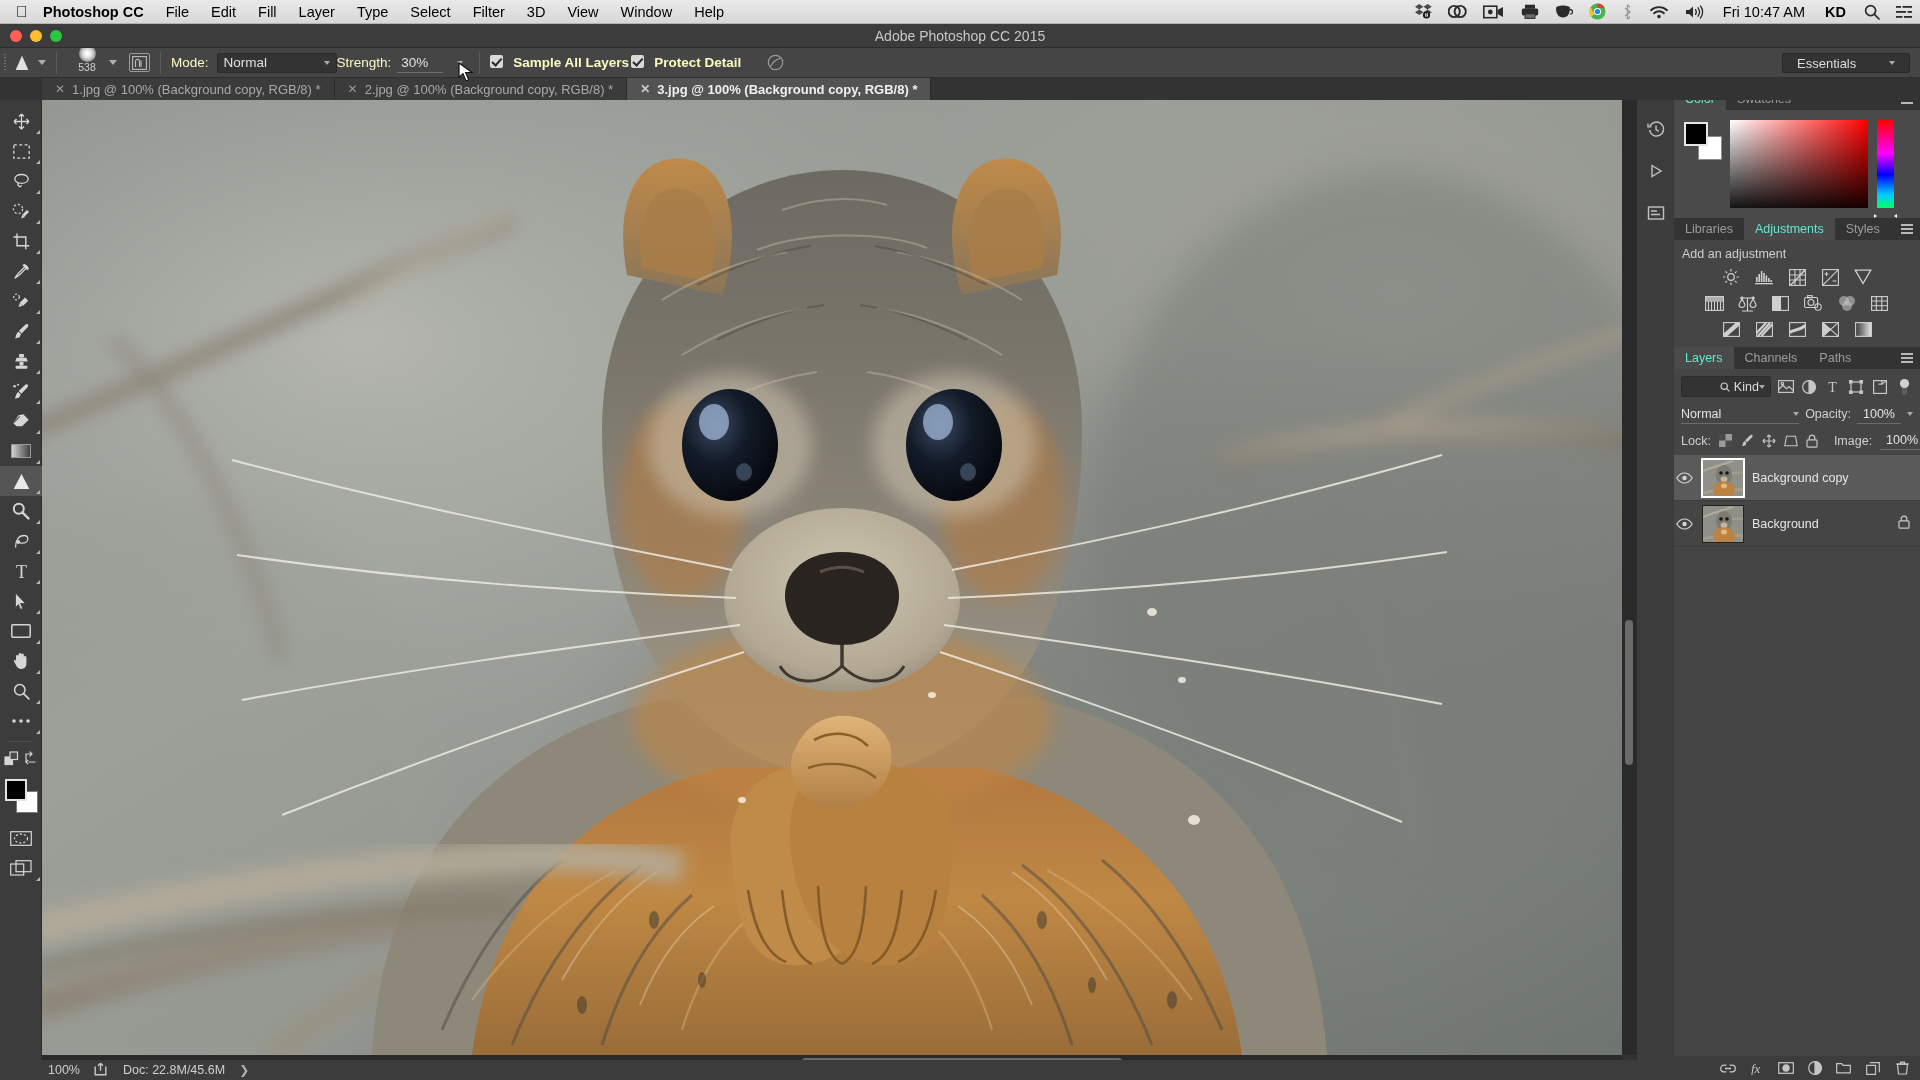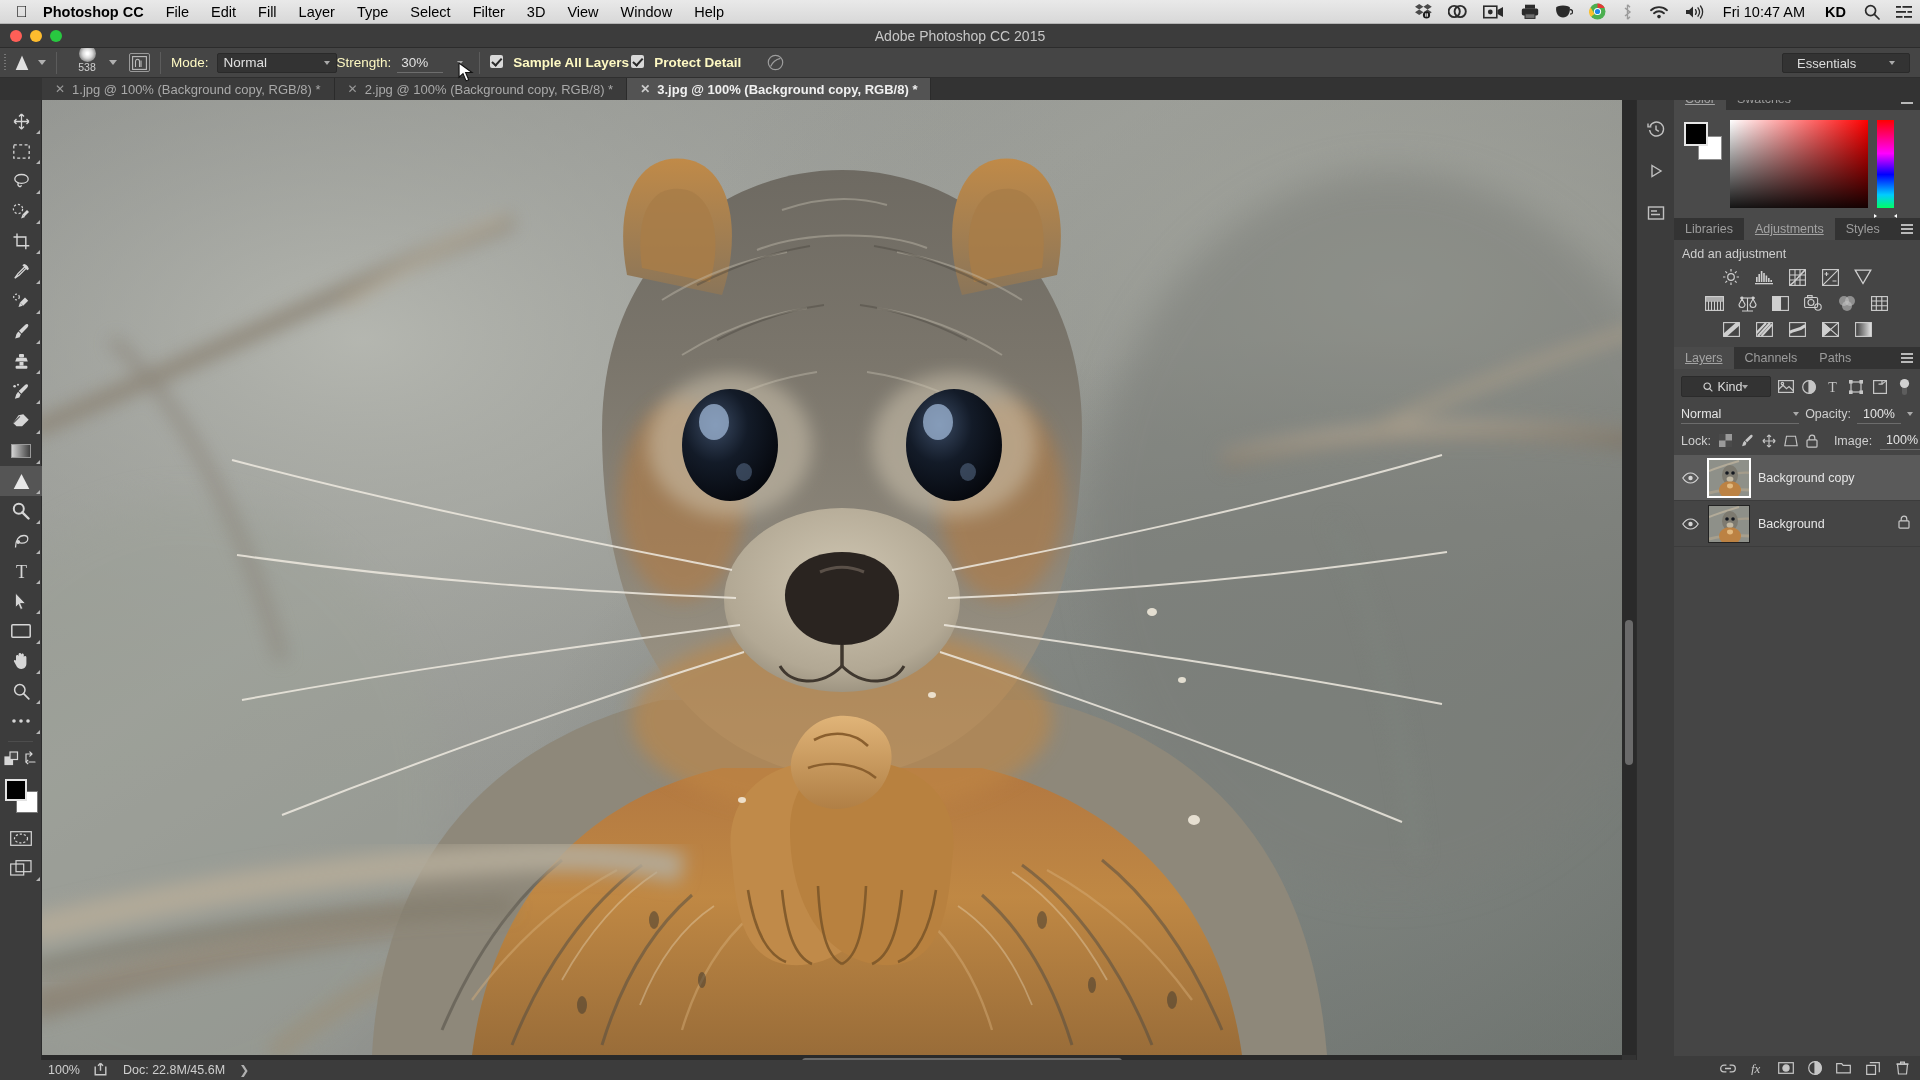--- a/index.html
+++ b/index.html
@@ -150,21 +150,21 @@
   
   #rightpanels {
     position:absolute; left:1674px; top:88px; width:246px; height:992px;
     background:#3c3c3c; z-index:22;
   }
   .panel-tabs {
     display:flex; align-items:center; height:22px; background:#333;
     font-size:12.5px; position:relative;
   }
   .ptab { padding:0 11px; height:22px; display:flex; align-items:center; color:#9c9c9c; }
-  .ptab.active { background:#4a4a4a; color:#a3a3a3;text-decoration:underline; }
+  .ptab.active { background:#4a4a4a; color:#5eead4; }
   .pmenu { position:absolute; right:7px; top:6px; width:12px; height:10px;
       background: repeating-linear-gradient(180deg,#b9b9b9 0 2px,transparent 2px 4px); }
 
   
   #colorpanel { background:#4a4a4a; height:108px; position:relative; }
   .cp-swatches { position:absolute; left:10px; top:12px; width:40px; height:40px;}
   .cp-swatches .bgsw { position:absolute; left:14px; top:14px; width:24px; height:24px; background:#fff; border:1px solid #8c8c8c;}
   .cp-swatches .fgsw { position:absolute; left:0; top:0; width:24px; height:24px; background:#000; border:2px solid #e6e6e6;}
   .cp-field { position:absolute; left:56px; top:10px; width:138px; height:88px;
       background:
@@ -179,28 +179,28 @@
   
   #adjpanel { background:#454545; }
   .adj-title { color:#cfcfcf; font-size:12.5px; padding:7px 0 3px 8px; }
   .adj-row { display:flex; justify-content:center; gap:12px; padding:3px 0; }
   .adj-ico { width:21px; height:20px; display:flex; align-items:center; justify-content:center; color:#cfcfcf;}
 
   
   #layerspanel { background:#454545; height:100%; }
   .lp-row1 { display:flex; align-items:center; gap:6px; padding:7px 7px 0 7px;}
   .kindsel { background:#333; border:1px solid #2b2b2b; border-radius:2px; height:21px; width:92px;
-     display:flex; align-items:center; justify-content:center; padding:0 5px; color:#ddd; font-size:12.5px;}
+     display:flex; align-items:center; justify-content:flex-end; padding:0 5px; color:#ddd; font-size:12.5px;}
   .filt-ico { width:18px;height:18px;display:flex;align-items:center;justify-content:center;color:#c6c6c6;}
   .lp-row2 { display:flex; align-items:center; gap:6px; padding:7px 7px 0 7px; font-size:12.5px; color:#cfcfcf;}
   .blendsel { background:#454545; border:none; border-bottom:1px solid #6c6c6c; height:20px; width:130px;
      display:flex; align-items:center; justify-content:space-between; color:#e4e4e4; font-size:12.5px;}
   .opfield { border-bottom:1px solid #6c6c6c; height:19px; min-width:44px; display:flex; align-items:center; justify-content:center; color:#e4e4e4;}
   .lp-row3 { display:flex; align-items:center; gap:8px; padding:7px 7px 5px 7px; font-size:12.5px; color:#cfcfcf;}
-  .layer-row { display:flex; align-items:center; height:46px; border-bottom:1px solid #3c3c3c; padding-left:6px; gap:8px;}
+  .layer-row { display:flex; align-items:center; height:46px; border-bottom:1px solid #3c3c3c; padding-left:0; gap:8px;}
   .layer-row.sel { background:#5a5a5a; }
   .eye { width:20px; height:20px; display:flex; align-items:center; justify-content:center; color:#d5d5d5;}
   .thumb-img { width:42px; height:38px; border:1px solid #222; background:#6a6257; position:relative; overflow:hidden; }
   .thumb-img.act { outline:2px solid #fff; outline-offset:-1px; border-color:#fff;}
   .layer-name { color:#e6e6e6; font-size:12.5px; flex:1; }
   .lock-ico { color:#c9c9c9; font-size:12px; margin-right:10px; }
   #lp-footer { position:absolute; left:0; bottom:0; width:246px; height:24px; background:#3c3c3c;
      display:flex; align-items:center; justify-content:flex-end; gap:13px; padding-right:10px; color:#c6c6c6; font-size:12px;}
   .ft-ico { width:16px;height:16px;display:flex;align-items:center;justify-content:center;}
 

